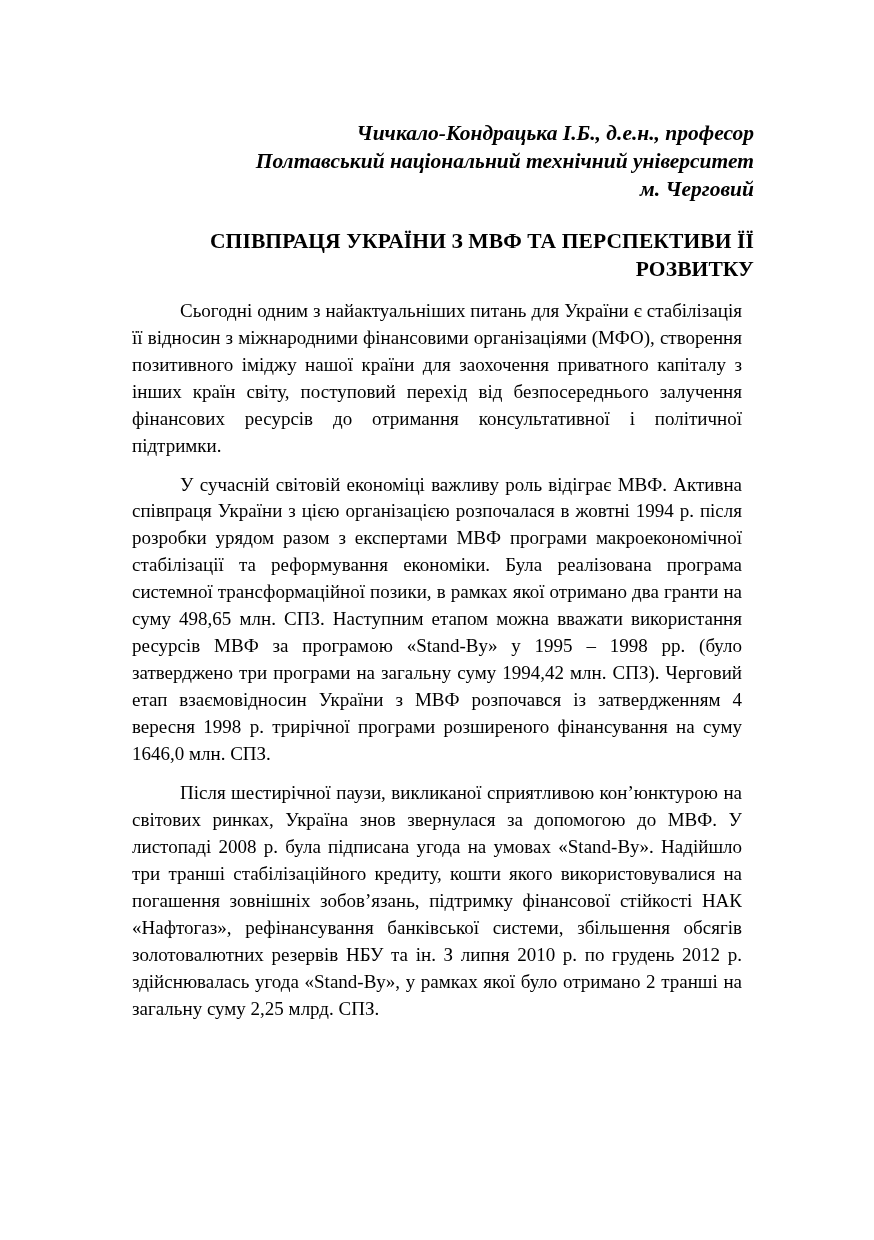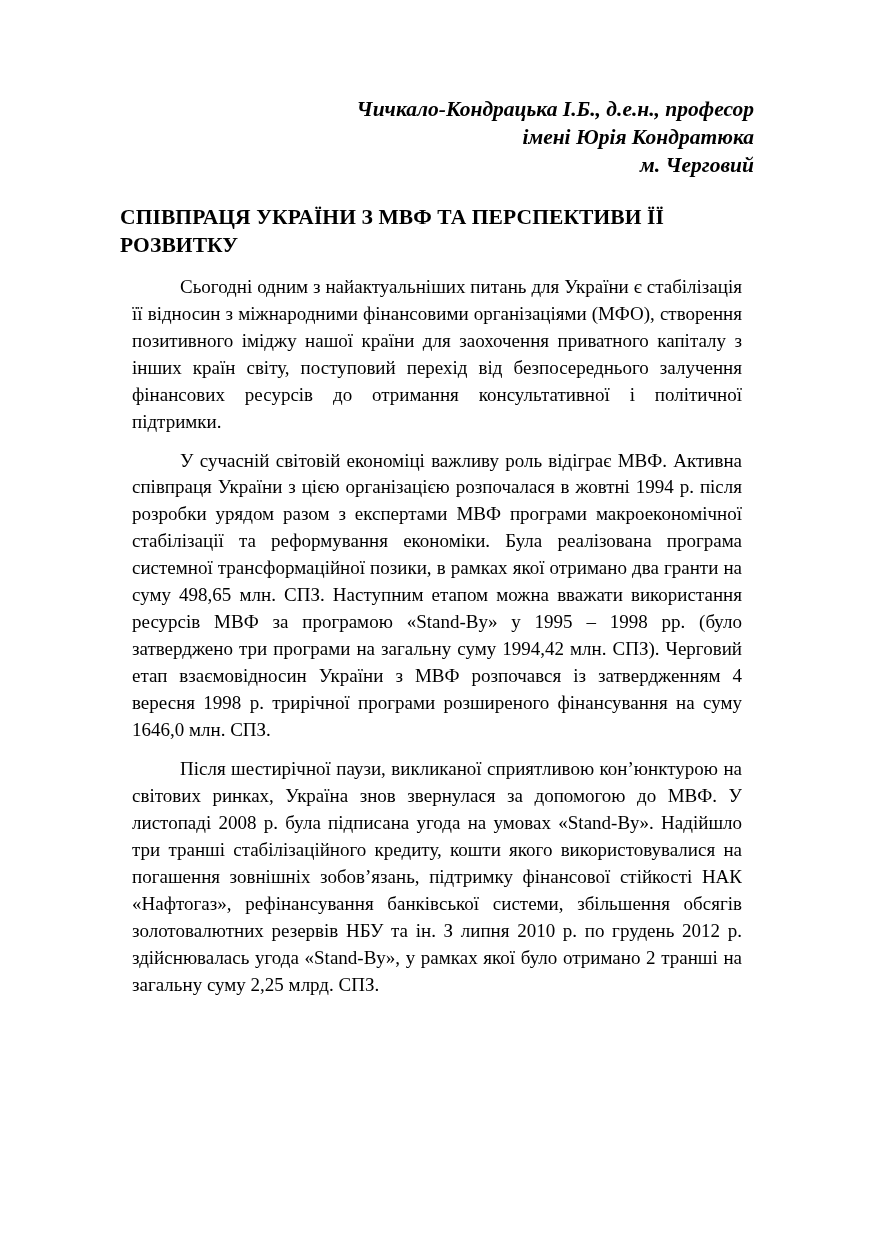--- a/index.html
+++ b/index.html
@@ -12,35 +12,35 @@
     height: 1240px;
     font-family: "Liberation Serif", "DejaVu Serif", serif;
     color: #000000;
     overflow: hidden;
   }
   .page {
     position: relative;
     width: 874px;
     height: 1192px;
     box-sizing: border-box;
-    padding: 96px 120px 60px 120px;
+    padding: 120px 120px 60px 120px;
   }
   .author-block {
     text-align: right;
     font-weight: bold;
     font-style: italic;
     font-size: 21.5px;
     line-height: 1.30;
     margin: 0 0 6px 0;
   }
   .author-block div {
     white-space: nowrap;
   }
   .doc-title {
-    text-align: left;
+    text-align: right;
     font-weight: bold;
     font-size: 21.5px;
     line-height: 1.30;
     margin: 24px 0 14px 0;
     letter-spacing: 0.1px;
   }
   .body-text p {
     margin: 12px;
     text-align: justify;
     text-indent: 48px;
@@ -53,21 +53,21 @@
     font-family: Liberation Serif, serif;
   }
 </style>
 </head>
 <body>
 
 <div class="page">
 
   <div class="author-block">
     <div>Чичкало-Кондрацька І.Б., д.е.н., професор</div>
-    <div>імені Юрія Кондратюка</div>
+    <div>Полтавський національний технічний університет</div>
     <div>м. Черговий</div>
   </div>
 
   <h1 class="doc-title">СПІВПРАЦЯ УКРАЇНИ З МВФ ТА ПЕРСПЕКТИВИ ЇЇ РОЗВИТКУ</h1>
 
   <div class="body-text">
     <p>Сьогодні одним з найактуальніших питань для України є стабілізація її відносин з міжнародними фінансовими організаціями (МФО), створення позитивного іміджу нашої країни для заохочення приватного капіталу з інших країн світу, поступовий  перехід від безпосереднього залучення фінансових ресурсів до отримання консультативної і політичної підтримки.</p>
     <p>У сучасній світовій економіці важливу роль відіграє МВФ. Активна співпраця України з цією організацією розпочалася в жовтні 1994 р. після розробки урядом разом з експертами МВФ програми макроекономічної стабілізації та реформування економіки. Була реалізована програма системної трансформаційної позики, в рамках якої отримано два гранти на суму 498,65 млн. СПЗ. Наступним етапом можна вважати використання ресурсів МВФ за програмою «Stand-By» у 1995 – 1998 рр. (було затверджено три програми на загальну суму 1994,42 млн. СПЗ). Черговий етап взаємовідносин України з МВФ розпочався із затвердженням 4 вересня 1998 р. трирічної програми розширеного фінансування на суму 1646,0 млн. СПЗ.</p>
     <p>Після шестирічної паузи, викликаної сприятливою кон’юнктурою на світових ринках, Україна знов звернулася за допомогою до МВФ. У листопаді 2008 р. була підписана угода на умовах «Stand-By». Надійшло три транші стабілізаційного кредиту, кошти якого використовувалися на погашення зовнішніх зобов’язань, підтримку фінансової стійкості НАК «Нафтогаз», рефінансування банківської системи, збільшення обсягів золотовалютних резервів НБУ та ін. З липня 2010 р. по грудень 2012 р. здійснювалась угода «Stand-By», у рамках якої було отримано 2 транші на загальну суму 2,25 млрд. СПЗ.</p>
   </div>

